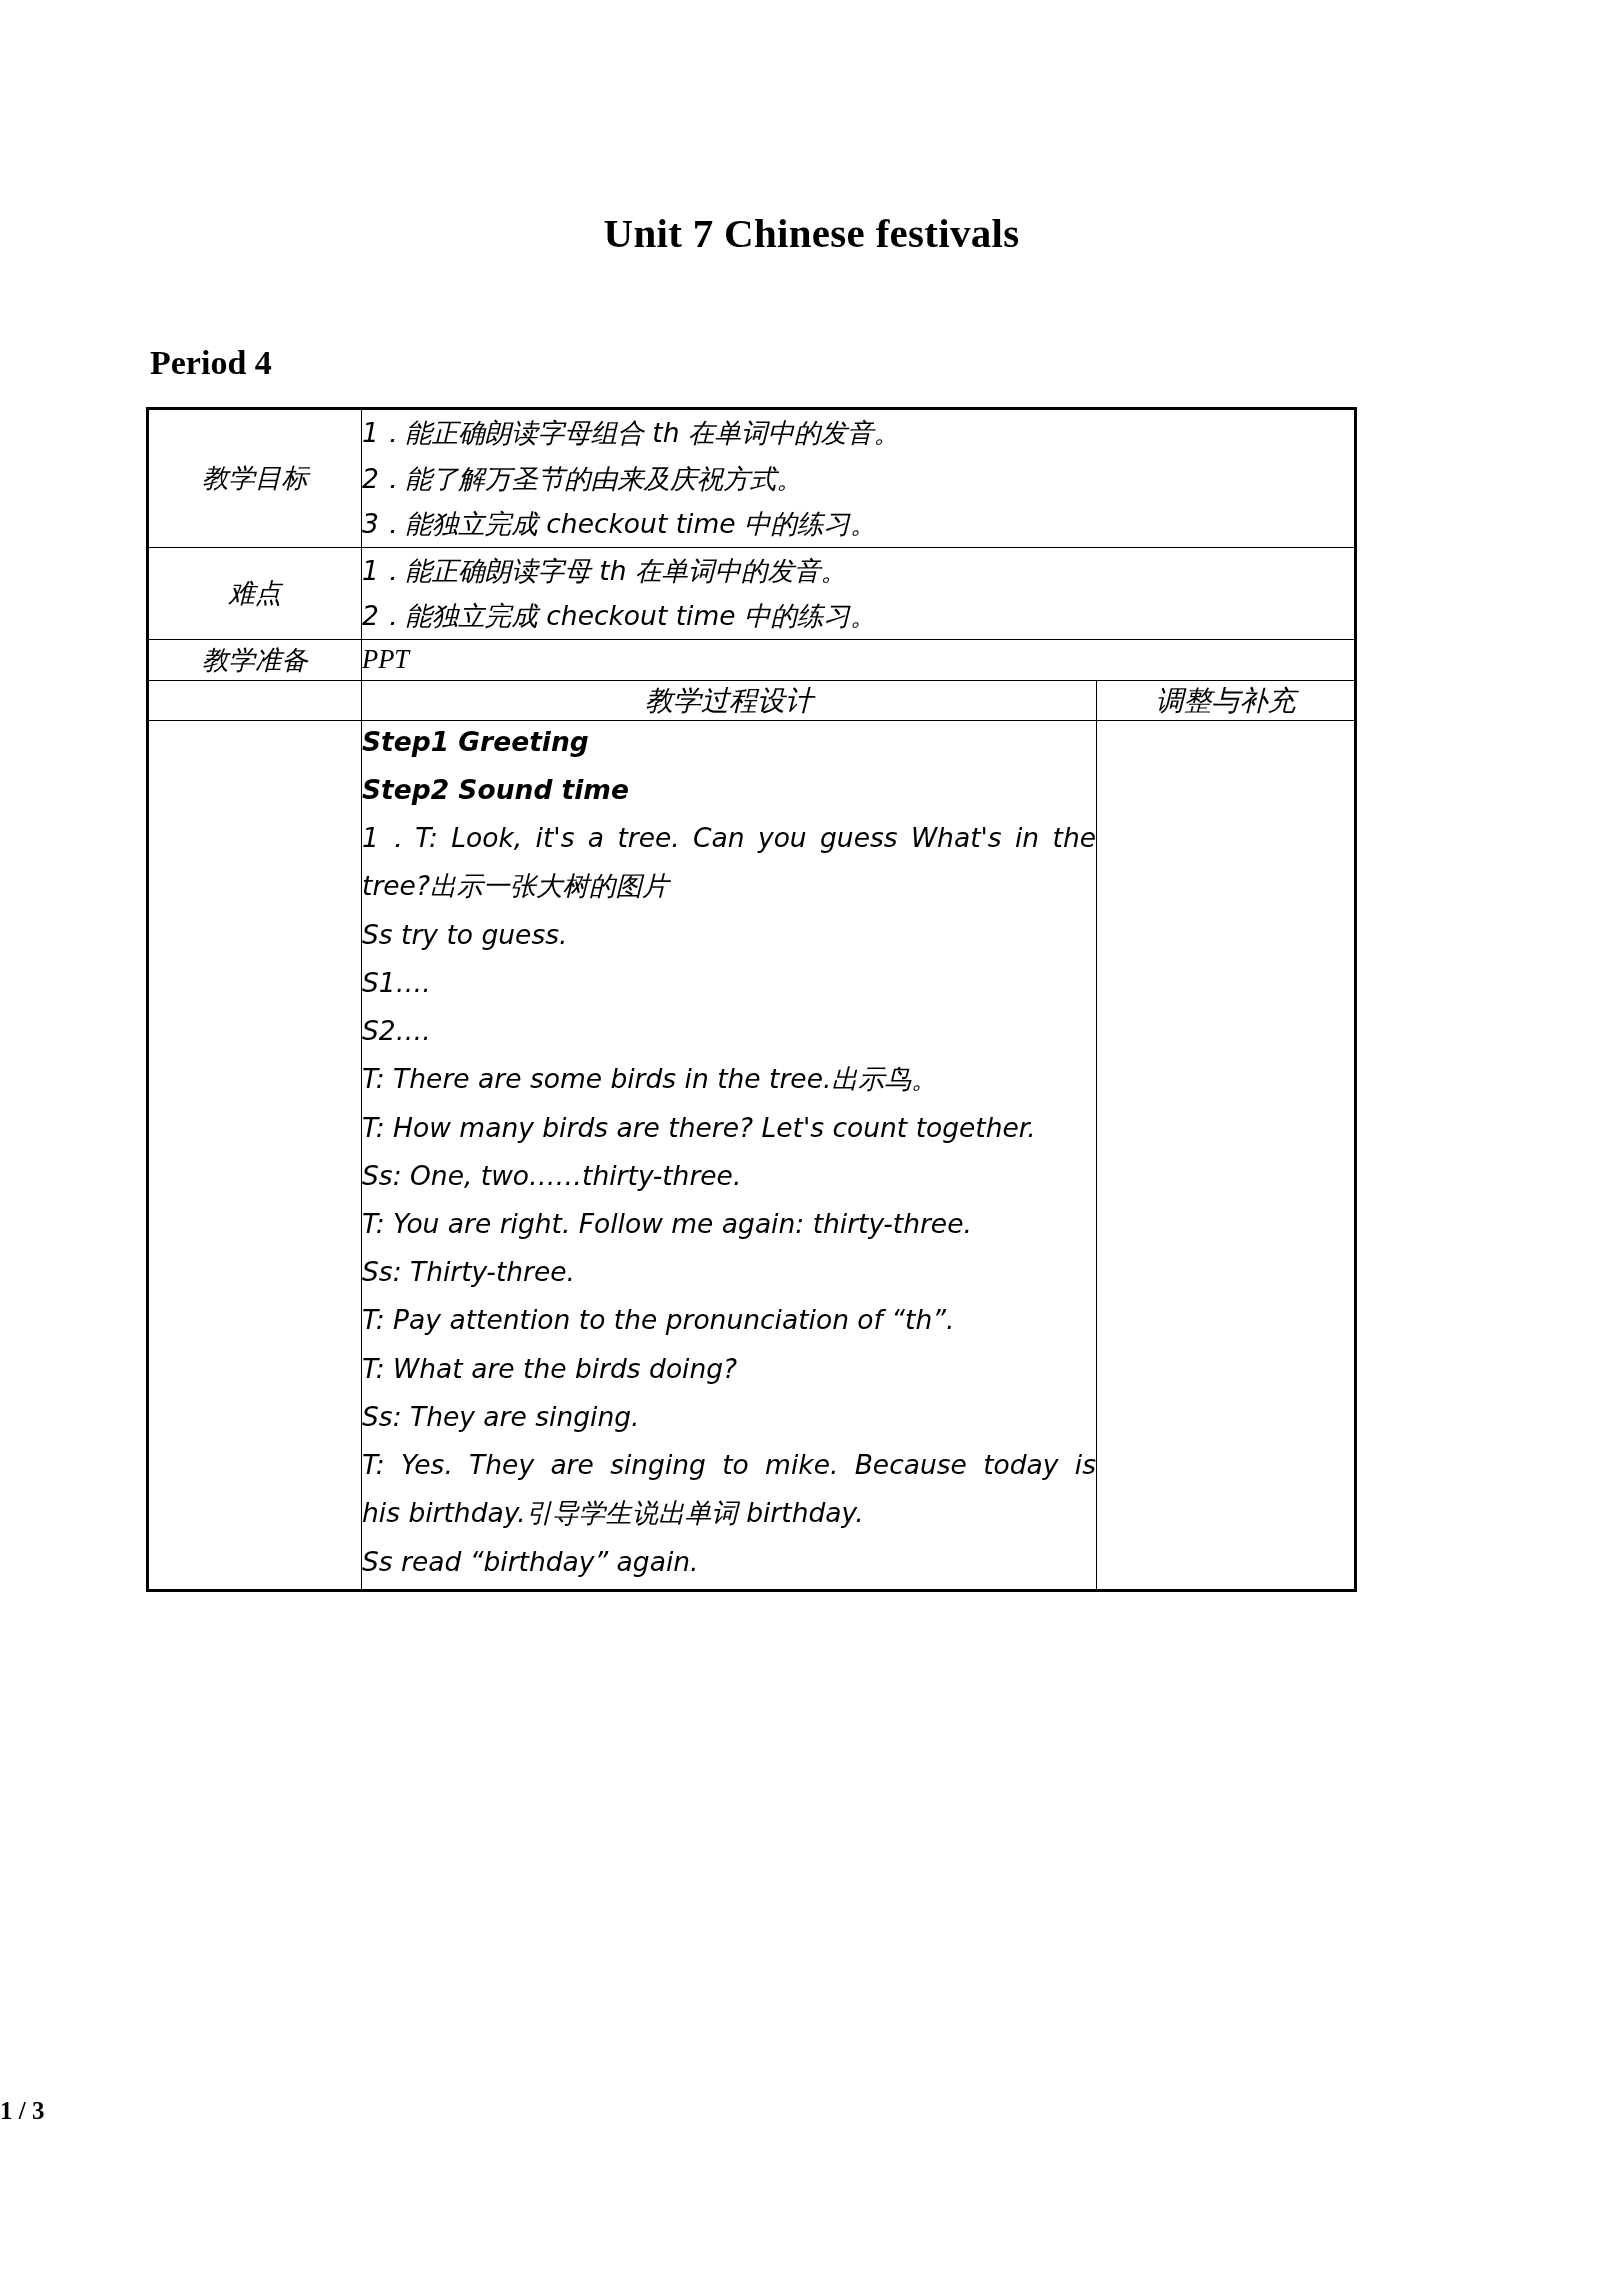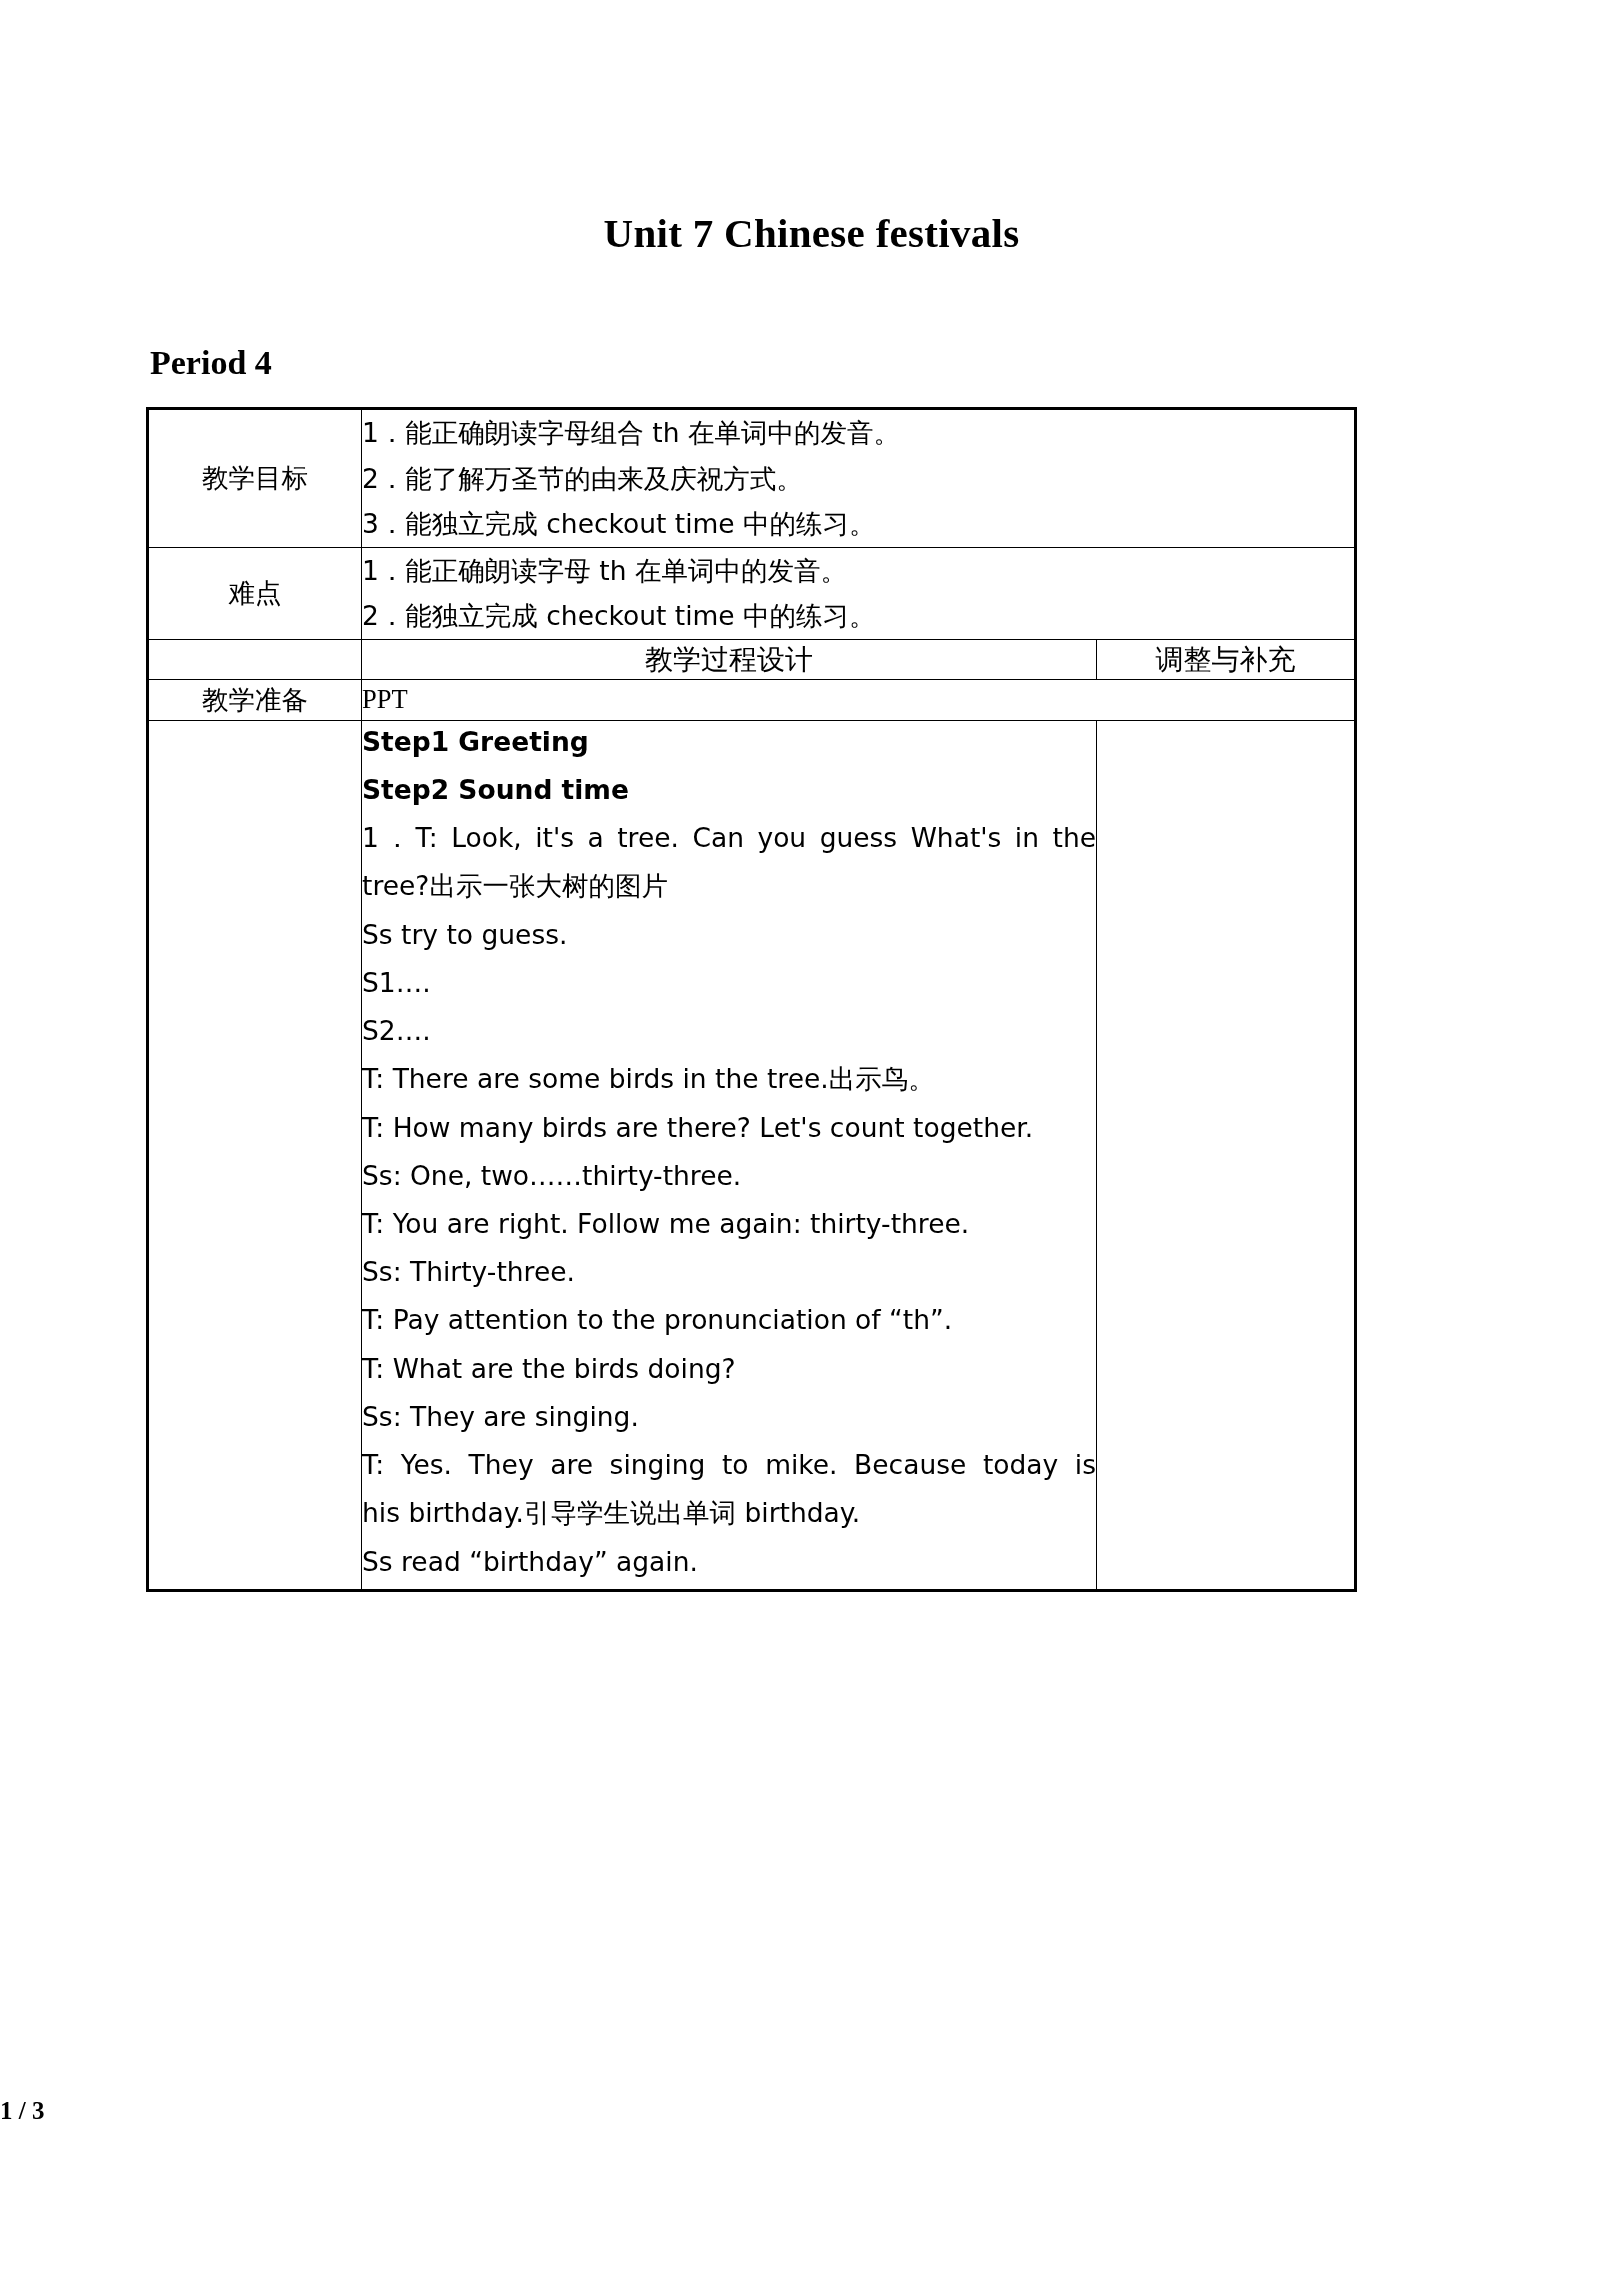--- a/index.html
+++ b/index.html
@@ -51,20 +51,21 @@
     top: 407px;
     width: 1208px;
     border-collapse: collapse;
     table-layout: fixed;
   }
   .lesson-table td {
     border: 1.3px solid #000000;
     padding: 0;
     vertical-align: middle;
     box-sizing: border-box;
+    font-style: italic;
   }
   .lesson-table .outer-top { border-top-width: 3.3px; }
   .lesson-table .outer-bottom { border-bottom-width: 3.3px; }
   .lesson-table .outer-left { border-left-width: 3.3px; }
   .lesson-table .outer-right { border-right-width: 3.3px; }
 
   .col-label { width: 214px; }
   .col-body  { width: 735px; }
   .col-note  { width: 259px; }
 
@@ -169,28 +170,28 @@
 
       <tr>
         <td class="label-cell outer-left">难点</td>
         <td class="body-cell mid outer-right" colspan="2">
           <div class="objective-line cjk">1．能正确朗读字母 th 在单词中的发音。</div>
           <div class="objective-line cjk">2．能独立完成 checkout time 中的练习。</div>
         </td>
       </tr>
 
       <tr>
+        <td class="label-cell outer-left">教学准备</td>
+        <td class="prep-cell lat outer-right" colspan="2">PPT</td>
+      </tr>
+
+      <tr>
         <td class="label-cell outer-left"></td>
         <td class="head-center">教学过程设计</td>
         <td class="head-center outer-right">调整与补充</td>
-      </tr>
-
-      <tr>
-        <td class="label-cell outer-left">教学准备</td>
-        <td class="prep-cell lat outer-right" colspan="2">PPT</td>
       </tr>
 
       <tr>
         <td class="outer-left outer-bottom">&nbsp;</td>
         <td class="process-cell outer-bottom" id="process-body">
             <div class="proc-line cjk bold">Step1 Greeting</div>
             <div class="proc-line cjk bold">Step2 Sound time</div>
             <div class="proc-line cjk justify">1．T: Look, it's a tree. Can you guess What's in the</div>
             <div class="proc-line cjk">tree?出示一张大树的图片</div>
             <div class="proc-line cjk">Ss try to guess.</div>

